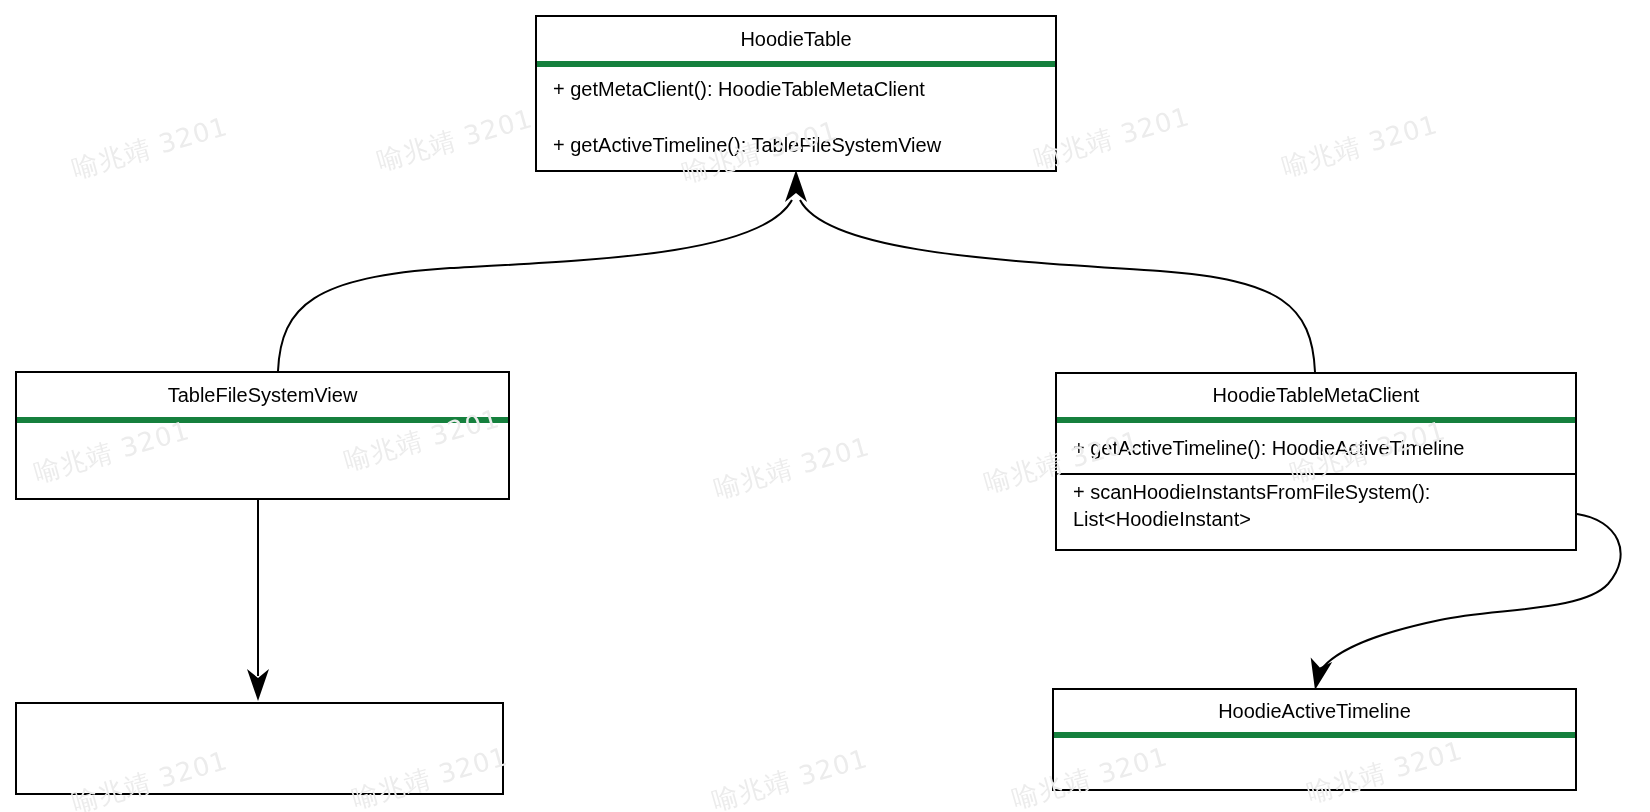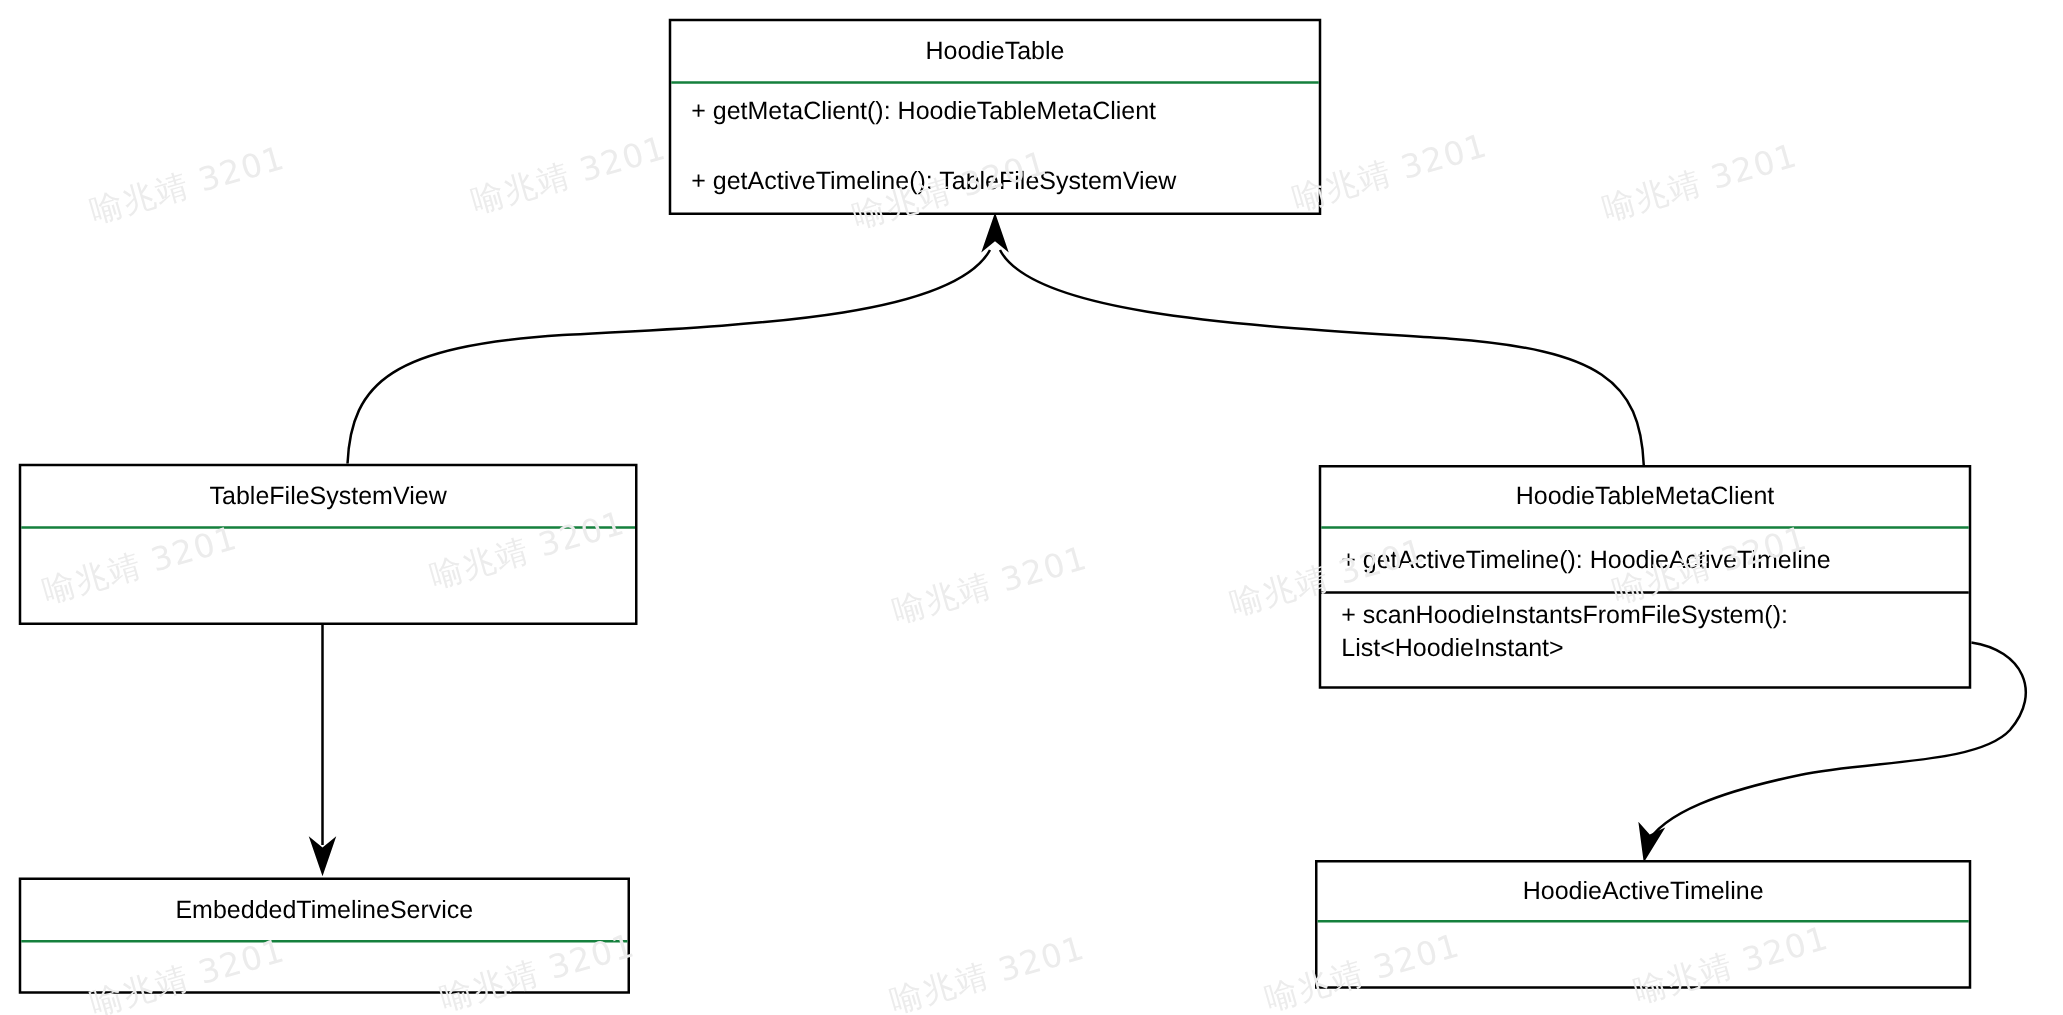--- a/index.html
+++ b/index.html
@@ -28,21 +28,21 @@
     border: 2px solid #000000;
     background: #ffffff;
     font-size: 20px;
     line-height: 1.25;
   }
   .uml-title {
     box-sizing: border-box;
     display: flex;
     align-items: center;
     justify-content: center;
-    border-bottom: 2px solid #15803d;
+    border-bottom: 6px solid #15803d;
     white-space: nowrap;
     overflow: hidden;
     text-align: right;
   }
   .uml-methods {
     box-sizing: border-box;
     display: flex;
     flex-direction: column;
     justify-content: space-evenly;
     padding: 0 14px 0 16px;
@@ -113,23 +113,20 @@
     </div>
     <div class="uml-compartment first" style="height:50px;">
       <div class="uml-method-line">+ getActiveTimeline(): HoodieActiveTimeline</div>
     </div>
     <div class="uml-compartment" style="height:64px;">
       <div style="line-height:27px;">+ scanHoodieInstantsFromFileSystem(): List&lt;HoodieInstant&gt;</div>
     </div>
   </div>
 
   <div class="uml-class" style="left:15px; top:702px; width:489px; height:93px;">
-    <div class="uml-title" style="height:50px;">
-      <span>EmbeddedTimelineService</span>
-    </div>
     <div class="uml-compartment first empty" style="height:39px;"></div>
   </div>
 
   <div class="uml-class" style="left:1052px; top:688px; width:525px; height:103px;">
     <div class="uml-title" style="height:48px;">
       <span>HoodieActiveTimeline</span>
     </div>
     <div class="uml-compartment first empty" style="height:51px;"></div>
   </div>
 

